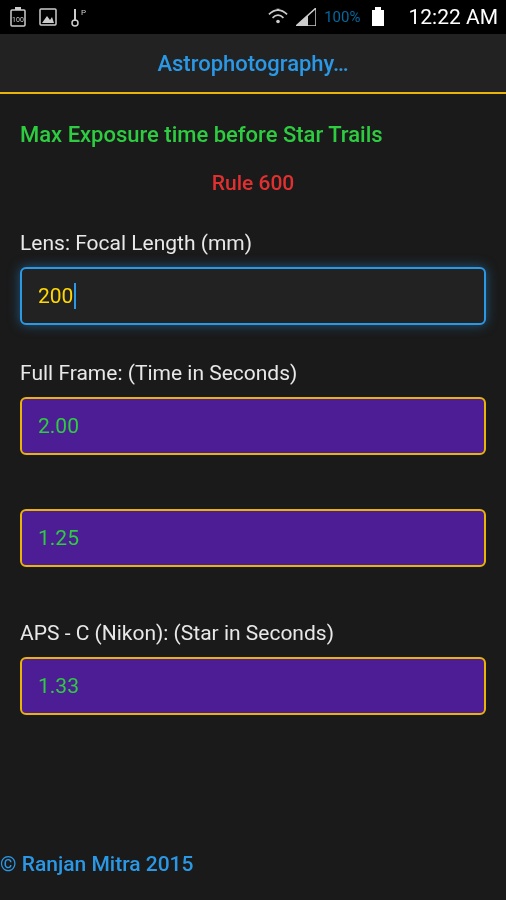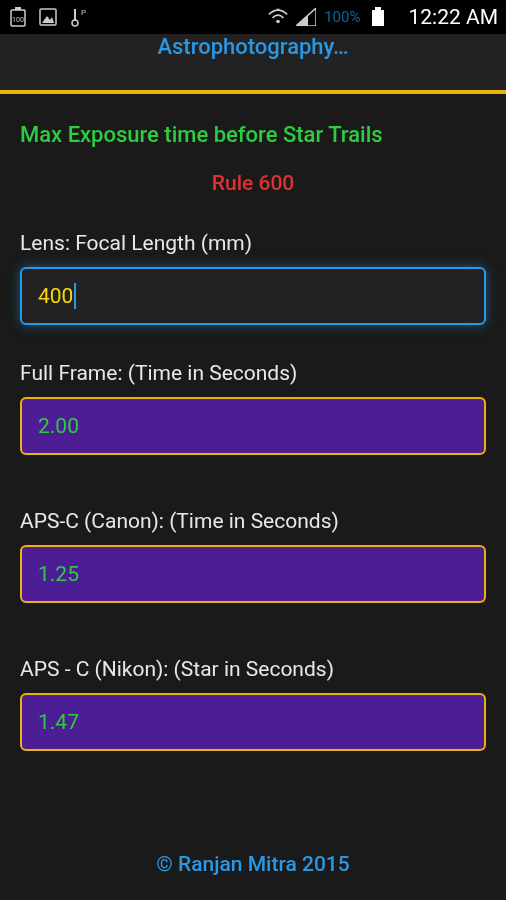--- a/index.html
+++ b/index.html
@@ -22,22 +22,23 @@
 .status-left { display: flex; align-items: center; gap: 10px; }
 .status-right { margin-left: auto; display: flex; align-items: center; gap: 8px; }
 .status-icon { width: 20px; height: 20px; display: flex; align-items: center; justify-content: center; }
 .time { font-size: 21px; color: #fff; margin-left: 12px; }
 .pct { font-size: 15px; color: #0369a1; }
 
 .app-header {
   height: 60px;
   background: #222;
   display: flex;
+  align-items: center;
   justify-content: center;
-  border-bottom: 4px solid #eab308;
+  border-bottom: 2px solid #eab308;
 }
 .app-title {
   color: #2b98e6;
   font-size: 22px;
   font-weight: 500;
 }
 
 .content {
   padding: 28px 20px 0 20px;
 }
@@ -88,21 +89,21 @@
   vertical-align: middle;
   margin-left: 1px;
 }
 .readonly { margin-bottom: 54px; }
 
 .footer {
   position: absolute;
   bottom: 24px;
   left: 0;
   right: 0;
-  text-align: center;
+  text-align: left;
   color: #2b98e6;
   font-size: 21px;
   font-weight: 500;
 }
 </style>
 </head>
 <body>
 
 <div class="status-bar">
   <div class="status-left">
@@ -160,40 +161,39 @@
 
 <div class="content">
   <div class="heading-green">Max Exposure time before Star Trails</div>
   <div class="heading-red">Rule 600</div>
 </div>
 
 <div class="form">
   <div class="group">
     <div class="label">Lens: Focal Length (mm)</div>
     <div class="field field-input">
-      <span>400</span>
+      <span>200</span>
         <span class="cursor-bar"></span>
     </div>
   </div>
 
   <div class="group readonly">
     <div class="label">Full Frame: (Time in Seconds)</div>
     <div class="field">
       <span>2.00</span>
     </div>
   </div>
 
   <div class="group readonly">
-    <div class="label">APS-C (Canon): (Time in Seconds)</div>
     <div class="field">
       <span>1.25</span>
     </div>
   </div>
 
   <div class="group readonly">
     <div class="label">APS - C (Nikon): (Star in Seconds)</div>
     <div class="field">
-      <span>1.47</span>
+      <span>1.33</span>
     </div>
   </div>
 </div>
 
 <div class="footer">© Ranjan Mitra 2015</div>
 
 </body></html>

